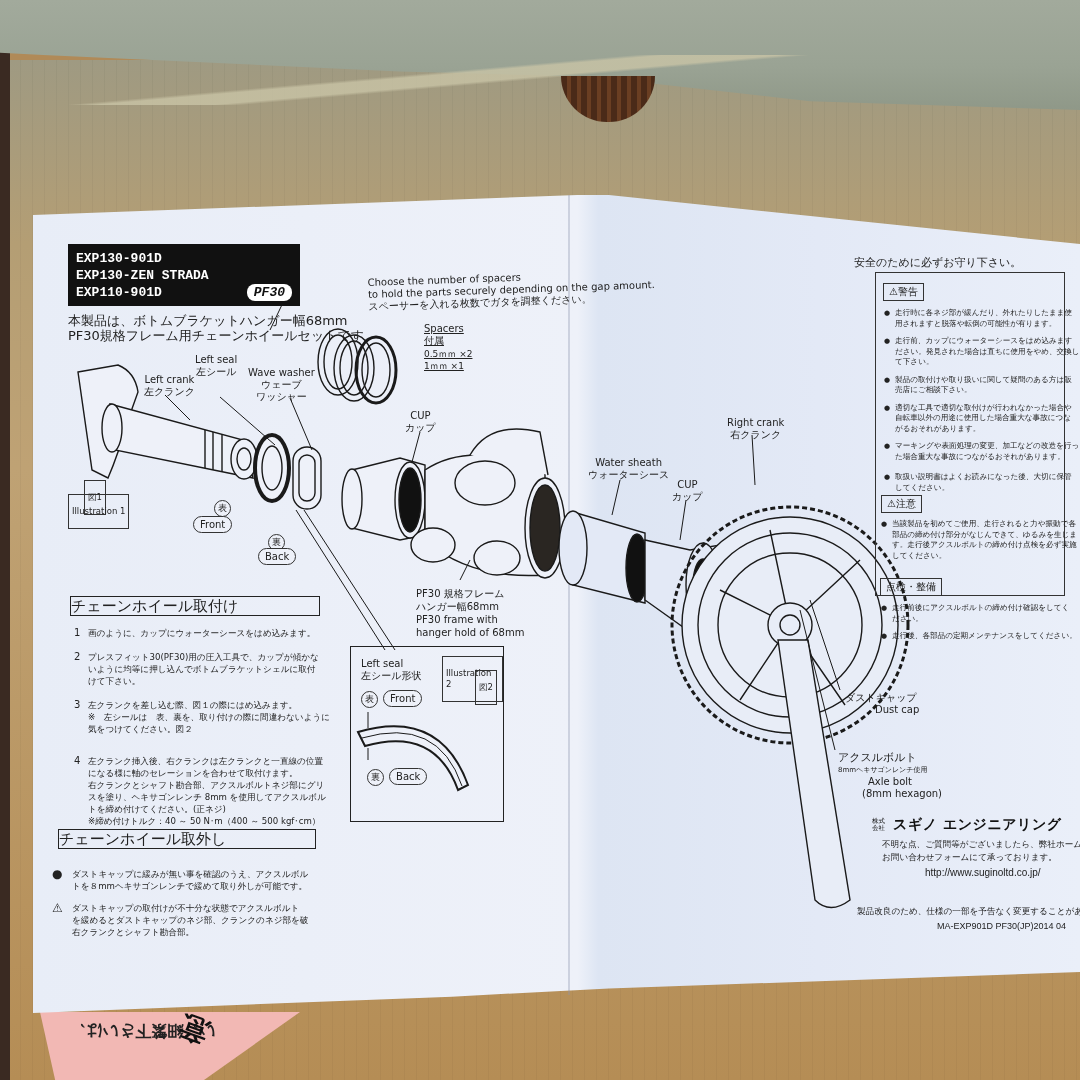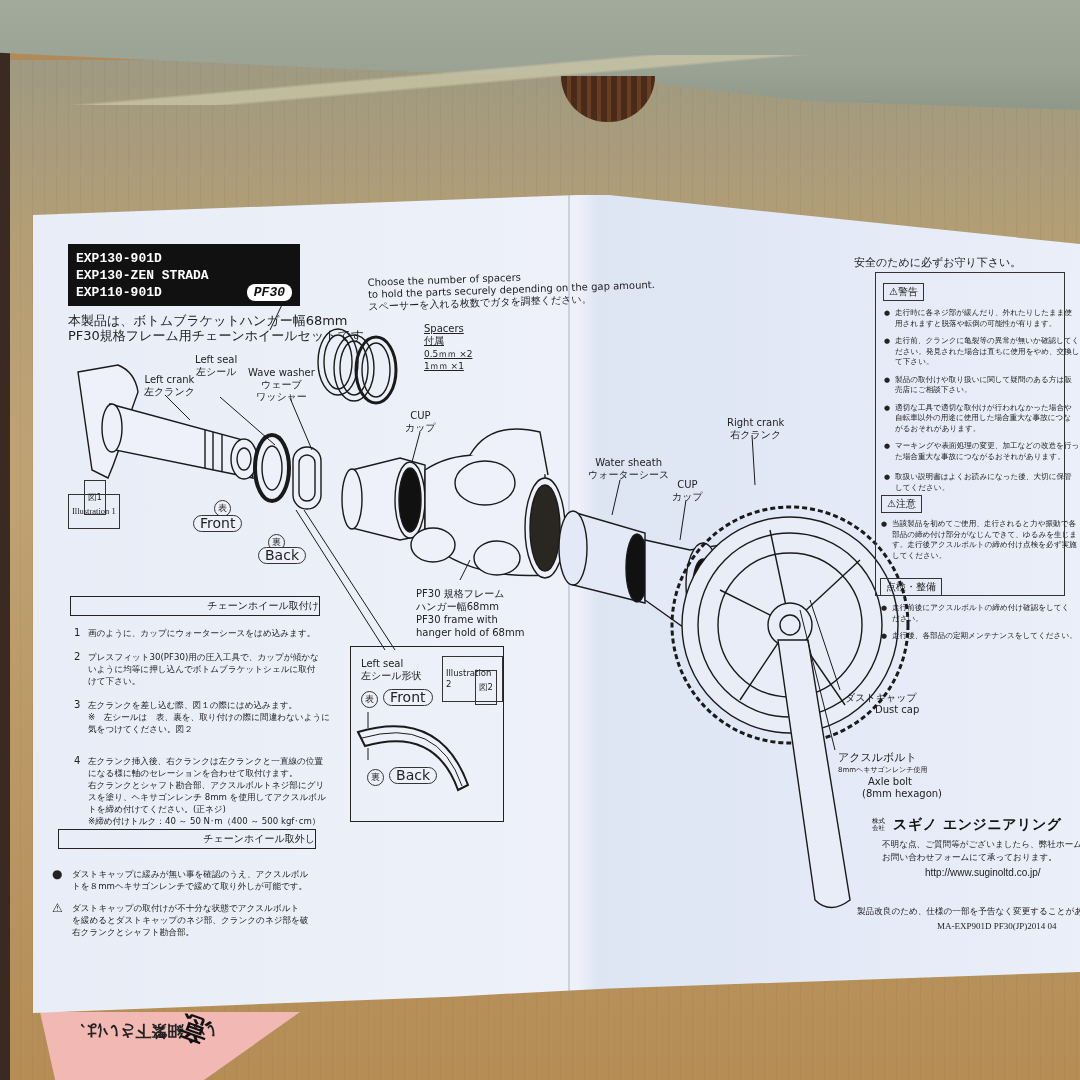--- a/index.html
+++ b/index.html
@@ -68,54 +68,54 @@
     position: absolute; right: 8px; bottom: 5px;
     background: #fff; color: #111; font-style: italic; font-weight: bold;
     font-size: 13px; border-radius: 8px; padding: 0 7px; line-height: 17px;
   }
   .intro { left: 68px; top: 313px; font-size: 13px; line-height: 15px; color: #222; }
 
   .label { font-size: 10px; line-height: 12px; color: #222; text-align: center; white-space: nowrap; }
   .label-left { text-align: left; }
 
   .section-box {
-    position: absolute; border: 1.3px solid #222; text-align: right;
-    font-size: 10px; color: #222; line-height: 18px; background: transparent;
+    position: absolute; border: 1.3px solid #222; text-align: left;
+    font-size: 15px; color: #222; line-height: 18px; background: transparent;
   }
   .steps { position: absolute; left: 74px; top: 627px; width: 260px; font-size: 8.6px; line-height: 12px; color: #222; }
   .step { display: flex; margin-bottom: 12px; }
   .step-num { width: 14px; flex: none; font-size: 10px; }
   .step-body div { white-space: nowrap; }
 
   .removal { position: absolute; left: 52px; top: 868px; width: 290px; font-size: 8.6px; line-height: 12px; color: #222; }
   .removal-item { display: flex; margin-bottom: 10px; }
   .removal-icon { width: 20px; flex: none; font-size: 12px; line-height: 12px; }
 
   .illus2-box { position: absolute; left: 350px; top: 646px; width: 154px; height: 176px; border: 1.3px solid #222; }
 
   .tag-box { border: 1px solid #333; font-size: 8.5px; padding: 11px 3px; line-height: 11px; display: inline-block; color: #222; }
-  .pill { border: 1px solid #333; border-radius: 9px; font-size: 14px; padding: 0 6px; line-height: 15px; color: #222; display: inline-block; background: #eef1f9; }
+  .pill { border: 1px solid #333; border-radius: 9px; font-size: 10px; padding: 0 6px; line-height: 15px; color: #222; display: inline-block; background: #eef1f9; }
   .circle-char { border: 1px solid #333; border-radius: 50%; width: 17px; height: 17px; font-size: 9px; line-height: 15px; text-align: center; display: inline-block; background: #eef1f9; color: #222; }
 
   
   .safety-title { left: 854px; top: 255px; font-size: 11px; color: #222; white-space: nowrap; }
   .safety-panel { position: absolute; left: 875px; top: 272px; width: 190px; height: 324px; border: 1.2px solid #333; }
   .warn-tag { position: absolute; border: 1.2px solid #333; font-size: 10px; padding: 1px 5px; color: #222; white-space: nowrap; }
   .bullets { position: absolute; font-size: 7.6px; line-height: 10.5px; color: #222; }
   .bullet { display: flex; margin-bottom: 7px; }
   .bullet-dot { width: 11px; flex: none; font-size: 7px; }
   .bullet-text div { white-space: nowrap; }
 
   .company { left: 872px; top: 814px; white-space: nowrap; color: #111; }
   .company-prefix { display: inline-block; font-size: 6.5px; line-height: 7px; vertical-align: middle; width: 16px; }
   .company-name { font-size: 14px; font-weight: bold; letter-spacing: .5px; vertical-align: middle; }
   .contact { left: 882px; top: 838px; font-size: 8.6px; line-height: 13px; color: #222; white-space: nowrap; }
   .url { left: 925px; top: 867px; font-size: 10px; color: #222; font-family: "Liberation Sans", sans-serif; }
   .notice { left: 857px; top: 906px; font-size: 8.6px; color: #222; white-space: nowrap; }
-  .docid { left: 937px; top: 921px; font-size: 9px; color: #222; white-space: nowrap; font-family: Liberation Serif, serif; }
+  .docid { left: 937px; top: 921px; font-size: 9px; color: #222; white-space: nowrap; font-family: Liberation Sans, sans-serif; }
 
   svg.draw { position: absolute; left: 0; top: 0; width: 1080px; height: 1080px; pointer-events: none; }
 </style>
 </head>
 <body>
 
 <div class="box-inner"></div>
 <div class="box-left-dark"></div>
 <div class="box-lid"></div>
 <div class="box-lid-edge"></div>
@@ -278,21 +278,21 @@
 </div>
 <div class="abs label label-left" style="left:416px;top:587px;line-height:13px;">
   <div>PF30 規格フレーム</div>
   <div>ハンガー幅68mm</div>
   <div>PF30 frame with</div>
   <div>hanger hold of 68mm</div>
 </div>
 <div class="abs" style="left:84px;top:480px;">
   <span class="tag-box">図1</span>
 </div>
-<div class="abs" style="left:68px;top:494px;font-family:Liberation Serif, serif;">
+<div class="abs" style="left:68px;top:494px;">
   <span class="tag-box">Illustration 1</span>
 </div>
 <div class="abs" style="left:214px;top:496px;">
   <span class="circle-char">表</span>
 </div>
 <div class="abs" style="left:193px;top:513px;">
   <span class="pill">Front</span>
 </div>
 <div class="abs" style="left:268px;top:530px;">
   <span class="circle-char">裏</span>
@@ -395,21 +395,21 @@
     <div class="bullet">
         <span class="bullet-dot">●</span>
         <div class="bullet-text">
           <div>走行時に各ネジ部が緩んだり、外れたりしたまま使</div>
           <div>用されますと脱落や転倒の可能性が有ります。</div>
         </div>
       </div>
     <div class="bullet">
         <span class="bullet-dot">●</span>
         <div class="bullet-text">
-          <div>走行前、クランクに亀裂等の異常が無いか確認してく</div>
+          <div>走行前、カップにウォーターシースをはめ込みます</div>
           <div>ださい。発見された場合は直ちに使用をやめ、交換し</div>
           <div>て下さい。</div>
         </div>
       </div>
     <div class="bullet">
         <span class="bullet-dot">●</span>
         <div class="bullet-text">
           <div>製品の取付けや取り扱いに関して疑問のある方は販</div>
           <div>売店にご相談下さい。</div>
         </div>

